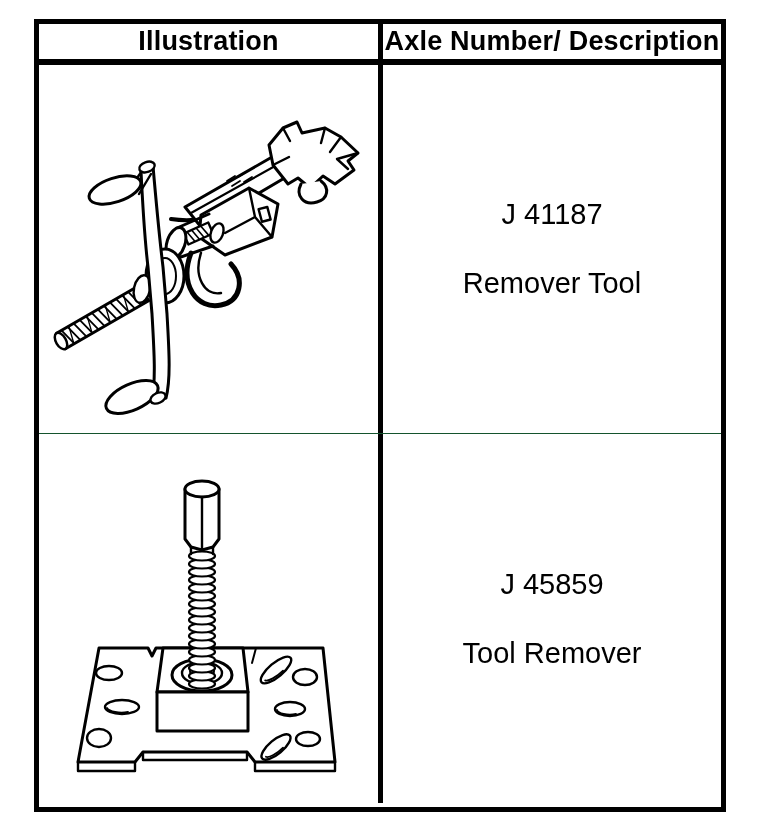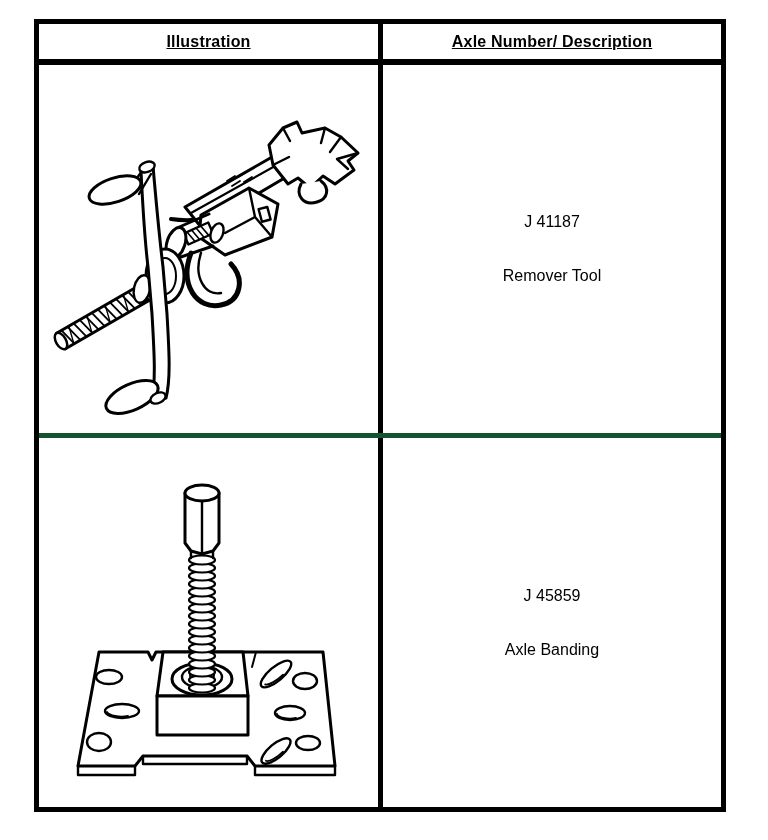--- a/index.html
+++ b/index.html
@@ -30,51 +30,50 @@
     display: grid;
     grid-template-columns: 344px 338px;
     height: 35px;
     border-bottom: 6px solid #000;
   }
   .hdr {
     display: flex;
     align-items: center;
     justify-content: center;
     font-weight: bold;
-    font-size: 16px;
+    font-size: 27px;
     letter-spacing: 0.2px;
     white-space: nowrap;
-    text-decoration: underline;
   }
   .cell-left {
     border-right: 5px solid #000;
     box-sizing: border-box;
   }
   .row {
     display: grid;
     grid-template-columns: 344px 338px;
     height: 368px;
   }
   .row.second {
-    border-top: 5px solid #14532d;
+    border-top: 1px solid #14532d;
     height: 369px;
   }
   .cell {
     overflow: hidden;
   }
   .cell-illus {
     display: block;
   }
   .cell-desc {
     display: flex;
     flex-direction: column;
     align-items: center;
     justify-content: center;
     gap: 36px;
-    font-size: 16px;
+    font-size: 29px;
     text-align: center;
   }
   .line-art { display: block; }
   .art1 { margin: 2px 0 0 0; }
   .art2 { margin: 10px 0 0 18px; }
 </style>
 </head>
 <body>
 
 <div class="page">
@@ -197,18 +196,18 @@
           </g>
 
           <path stroke-width="2.4" d="M134,100 L134,110 M156,100 L156,110"></path>
           <path d="M128,45 L128,95 L134,103 L145,106 L156,103 L162,95 L162,45 Z" fill="#fff" stroke-width="3"></path>
           <ellipse cx="145" cy="45" rx="17" ry="8" fill="#fff" stroke-width="3"></ellipse>
           <path d="M145,53 L145,105" stroke-width="2.4"></path>
         </svg>
       </div>
       <div class="cell cell-desc">
         <div>J 45859</div>
-        <div>Axle Banding</div>
+        <div>Tool Remover</div>
       </div>
     </div>
 
   </div>
 </div>
 
 </body></html>

